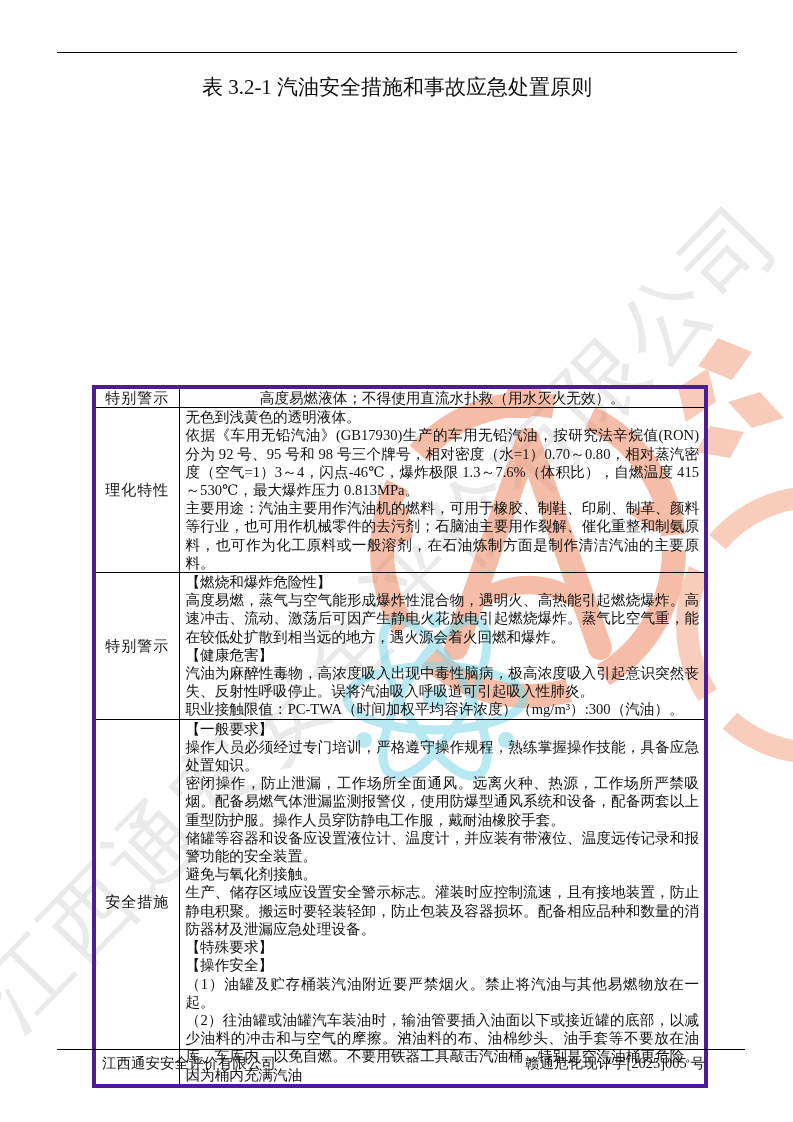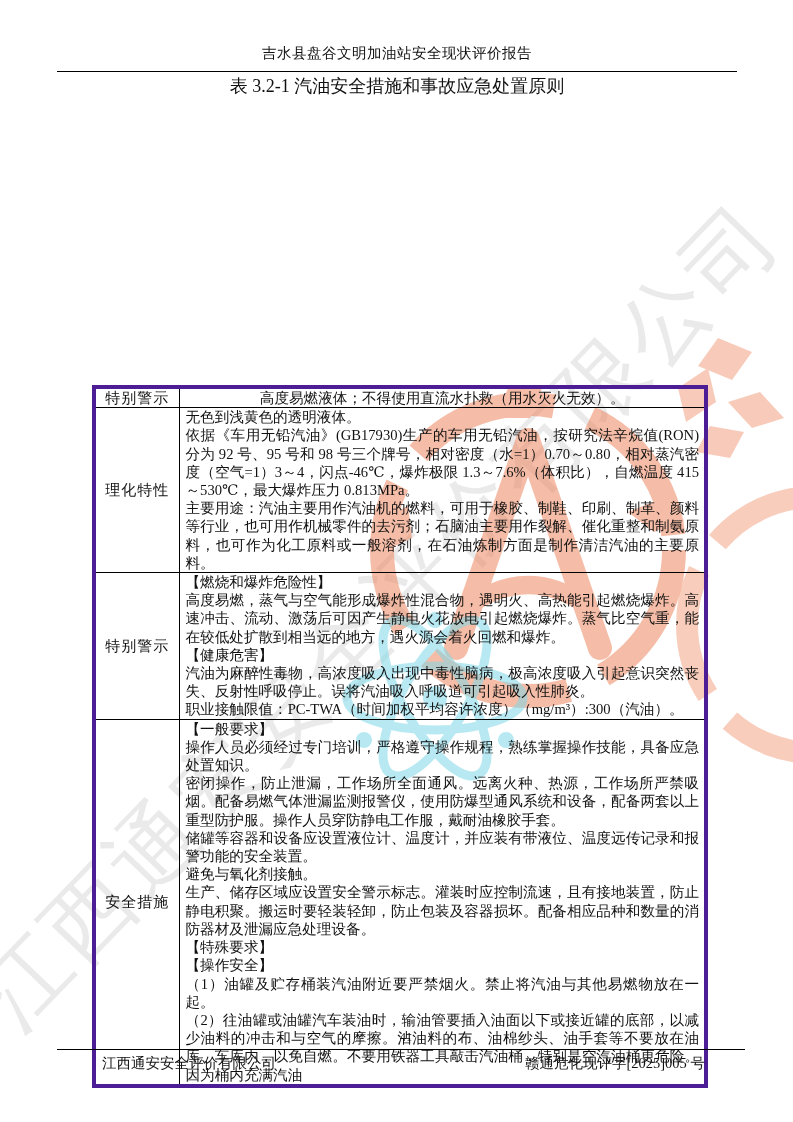--- a/index.html
+++ b/index.html
@@ -42,21 +42,21 @@
   .para {
     font-size: 19.5px; line-height: 40px;
     text-align: justify; margin-top: 10px;
   }
   .para.indent { text-indent: 2em; margin-top: 0; }
   .section-heading {
     font-size: 19.5px; font-weight: bold;
     font-family: "Liberation Sans", sans-serif;
     margin-top: 14px; letter-spacing: 0.5px;
   }
-  .table-caption { text-align: center; font-size: 18px; margin-top: 2px; }
+  .table-caption { text-align: center; font-size: 21px; margin-top: 20px; }
   
   .safety-table {
     position: absolute; left: 92px; top: 385px; width: 616px;
     border: 4px solid #4c1d95; border-collapse: collapse;
     table-layout: fixed;
     font-size: 14.6px; line-height: 18.2px;
     z-index: 1;
   }
   .safety-table td {
     border: 1.4px solid #000;
@@ -138,21 +138,20 @@
       <circle cx="95" cy="12" r="8"></circle>
       <circle cx="24" cy="132" r="8"></circle>
       <circle cx="166" cy="132" r="8"></circle>
     </g>
   </svg>
 
 
   <div class="content">
 
     <div class="doc-header">
-      <div class="title">吉水县盘谷文明加油站安全现状评价报告</div>
       <hr class="header-rule">
     </div>
 
 
 
 
     <div class="table-caption">表 3.2-1  汽油安全措施和事故应急处置原则</div>
   </div>
 
   <table class="safety-table">

